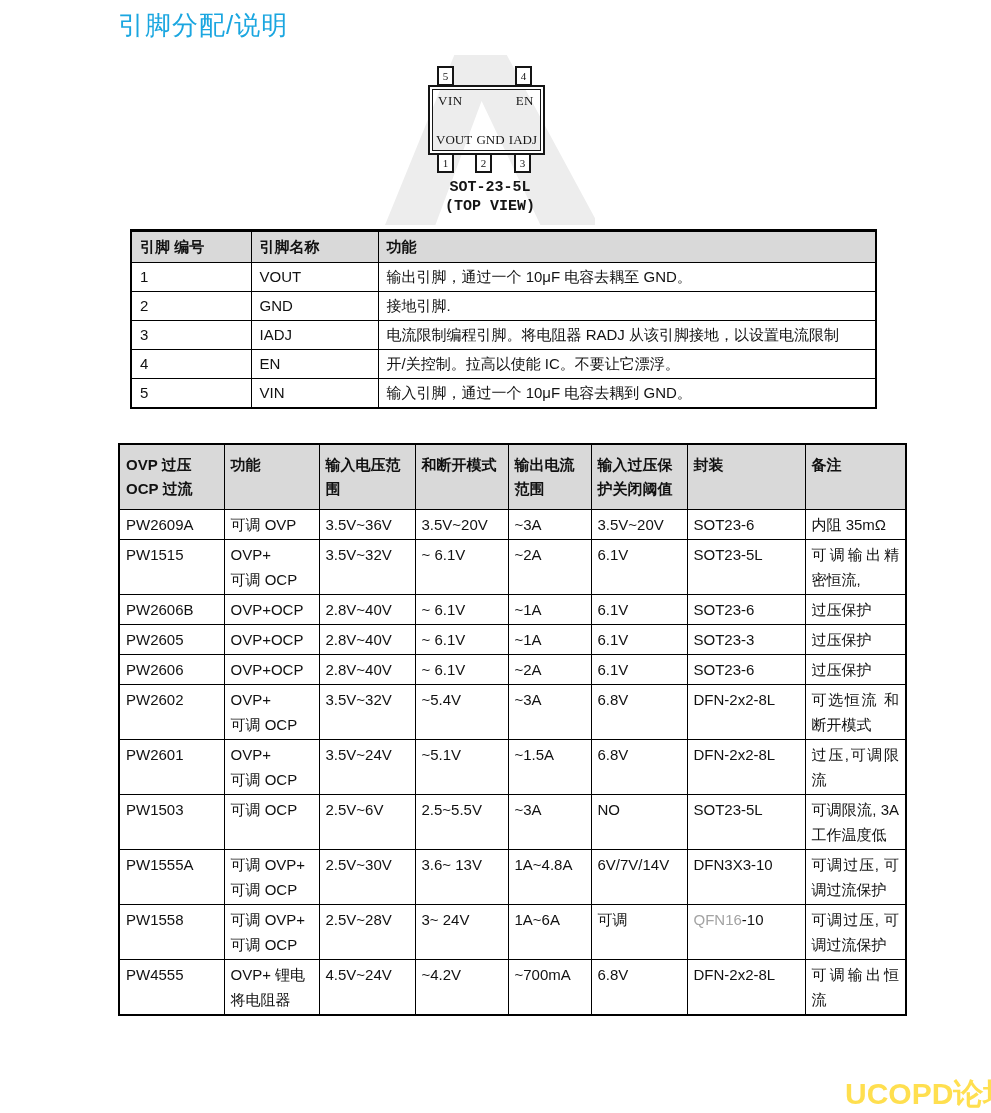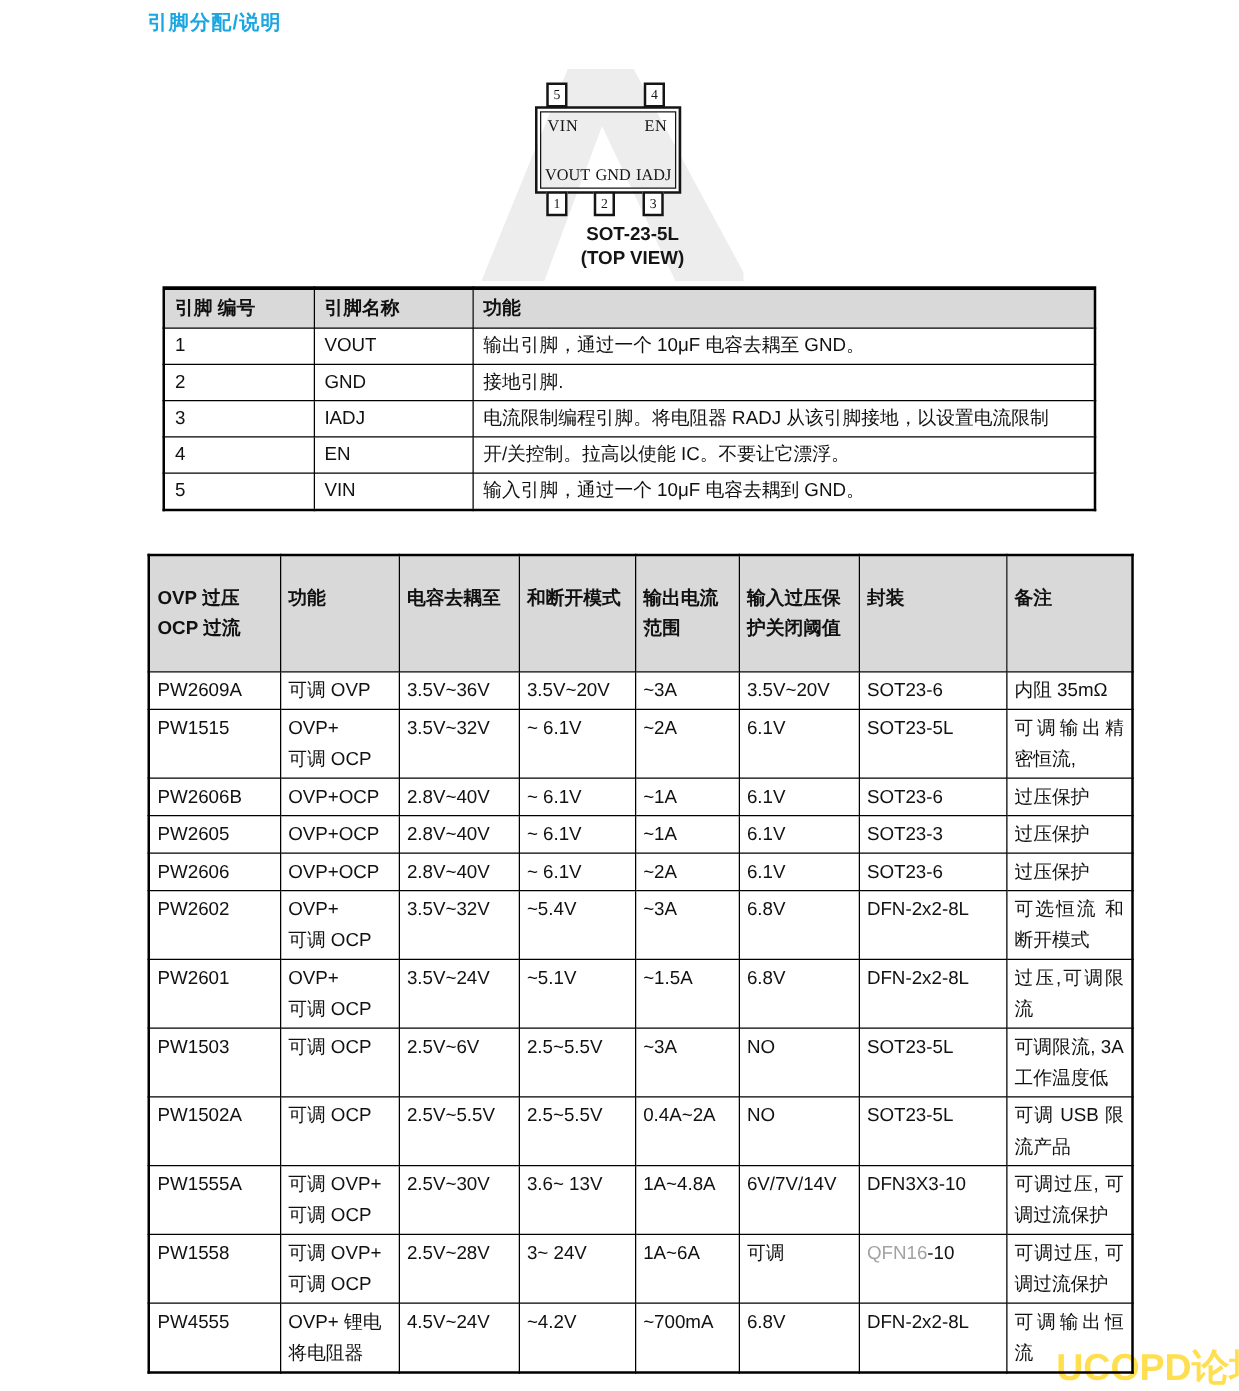--- a/index.html
+++ b/index.html
@@ -4,21 +4,21 @@
 <style>
   html,body { margin:0; padding:0; }
   body {
     width:991px; height:1113px; overflow:hidden; position:relative;
     background:#ffffff; color:#111;
     font-family:"Liberation Sans","DejaVu Sans",sans-serif;
   }
 
   .title {
     position:absolute; left:118px; top:8px; margin:0;
-    font-size:16px; font-weight:bold; color:#1aa6e0; letter-spacing:1px;
+    font-size:26px; font-weight:normal; color:#1aa6e0; letter-spacing:1px;
   }
 
   
   .diagram { position:absolute; left:385px; top:55px; width:210px; height:172px; }
   .wm-a {
     position:absolute; left:0; top:0; width:210px; height:170px; background:#ededed;
     clip-path:polygon(0% 100%, 33% 0%, 58% 0%, 100% 96%, 100% 100%, 74% 100%, 46% 27%, 24% 100%);
     z-index:0;
   }
   .diagram * { z-index:1; }
@@ -42,22 +42,22 @@
     position:absolute; width:13px; height:16px; border:2px solid #151515; background:#fff;
     display:flex; align-items:center; justify-content:center;
     font-family:"Liberation Serif","DejaVu Serif",serif; font-size:11px; color:#151515;
   }
   .pin-t5 { left:52px;  top:11px; }
   .pin-t4 { left:130px; top:11px; }
   .pin-b1 { left:52px;  top:98px; }
   .pin-b2 { left:90px;  top:98px; }
   .pin-b3 { left:129px; top:98px; }
   .pkg-name, .pkg-view {
-    position:absolute; left:16px; width:210px; text-align:center;
-    font-family:Liberation Sans, sans-serif; font-weight:bold;
+    position:absolute; left:0; width:210px; text-align:center;
+    font-family:Liberation Mono, monospace; font-weight:bold;
     font-size:15px; color:#151515;
   }
   .pkg-name { top:124px; }
   .pkg-view { top:143px; }
 
   
   table { border-collapse:collapse; table-layout:fixed; }
   th, td { border:1px solid #000; vertical-align:top; overflow:hidden; }
   thead th { background:#d9d9d9; font-weight:bold; text-align:left; }
 
@@ -66,21 +66,21 @@
     font-size:15px; border:2px solid #000; border-top-width:3px;
   }
   .pin-table th { padding:3px 8px; height:24px; line-height:24px; }
   .pin-table td { padding:2px 8px; line-height:24px; }
   .pin-table tr { height:27px; }
 
   .prod-table {
     position:absolute; left:118px; top:443px; width:787px;
     font-size:15px; border:2px solid #000;
   }
-  .prod-table th { padding:22px 6px; line-height:24px; }
+  .prod-table th { padding:8px 6px; line-height:24px; }
   .prod-table td { padding:2px 6px; line-height:25px; }
   .prod-table tbody tr { height:27px; }
   td.remark-cell { text-align:justify; }
   .muted { color:#a3a3a3; }
 
   
   .watermark {
     position:absolute; left:845px; top:1074px; z-index:9;
     font-size:30px; font-weight:bold; color:#ffdf4f;
     mix-blend-mode:multiply; white-space:nowrap;
@@ -166,21 +166,21 @@
         <col style="width:118px">
         <col style="width:101px">
     </colgroup>
     <thead>
       <tr>
         <th>
           <div>OVP 过压</div>
           <div>OCP 过流</div>
         </th>
         <th>功能</th>
-        <th>电容去耦至</th>
+        <th>输入电压范围</th>
         <th>和断开模式</th>
         <th>输出电流范围</th>
         <th>输入过压保护关闭阈值</th>
         <th>封装</th>
         <th>备注</th>
       </tr>
     </thead>
     <tbody>
         <tr>
           <td>PW2609A</td>
@@ -275,32 +275,20 @@
             <div>可调 OCP</div>
           </td>
           <td>2.5V~6V</td>
           <td>2.5~5.5V</td>
           <td>~3A</td>
           <td>NO</td>
           <td>SOT23-5L</td>
           <td class="remark-cell">可调限流, 3A 工作温度低</td>
         </tr>
         <tr>
-          <td>PW1502A</td>
-          <td>
-            <div>可调 OCP</div>
-          </td>
-          <td>2.5V~5.5V</td>
-          <td>2.5~5.5V</td>
-          <td>0.4A~2A</td>
-          <td>NO</td>
-          <td>SOT23-5L</td>
-          <td class="remark-cell">可调 USB 限流产品</td>
-        </tr>
-        <tr>
           <td>PW1555A</td>
           <td>
             <div>可调 OVP+</div>
             <div>可调 OCP</div>
           </td>
           <td>2.5V~30V</td>
           <td>3.6~ 13V</td>
           <td>1A~4.8A</td>
           <td>6V/7V/14V</td>
           <td>DFN3X3-10</td>

